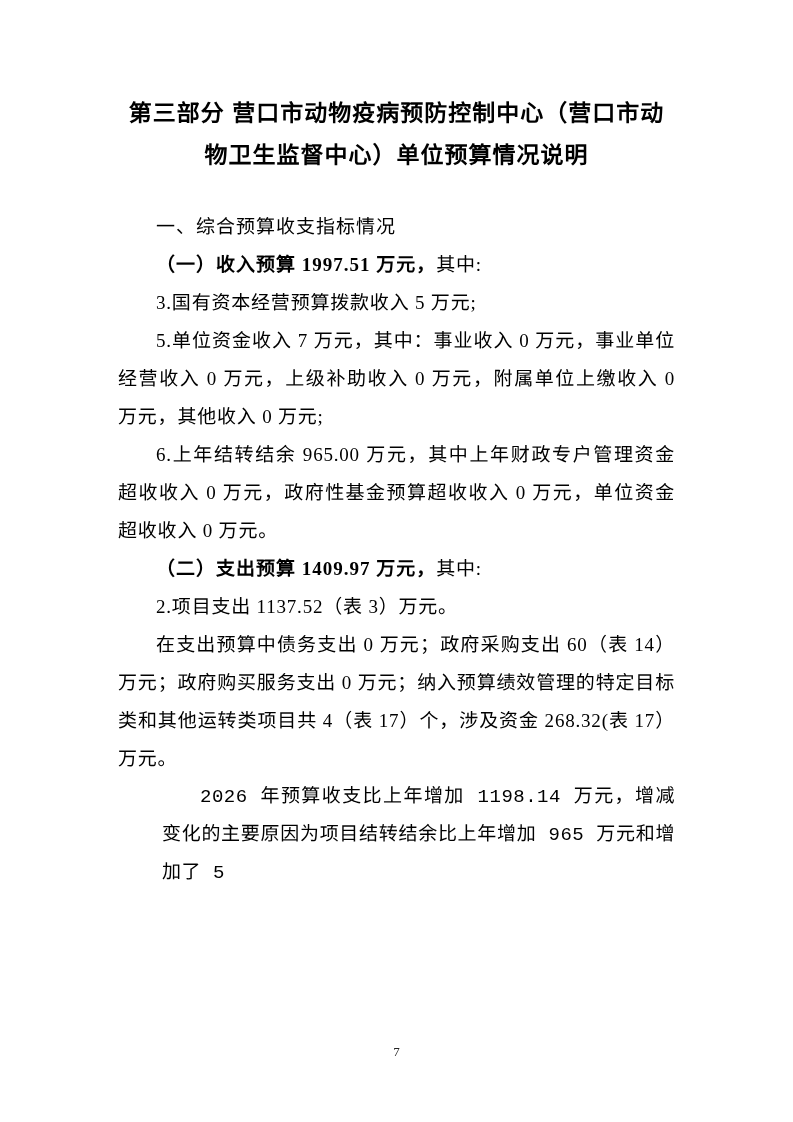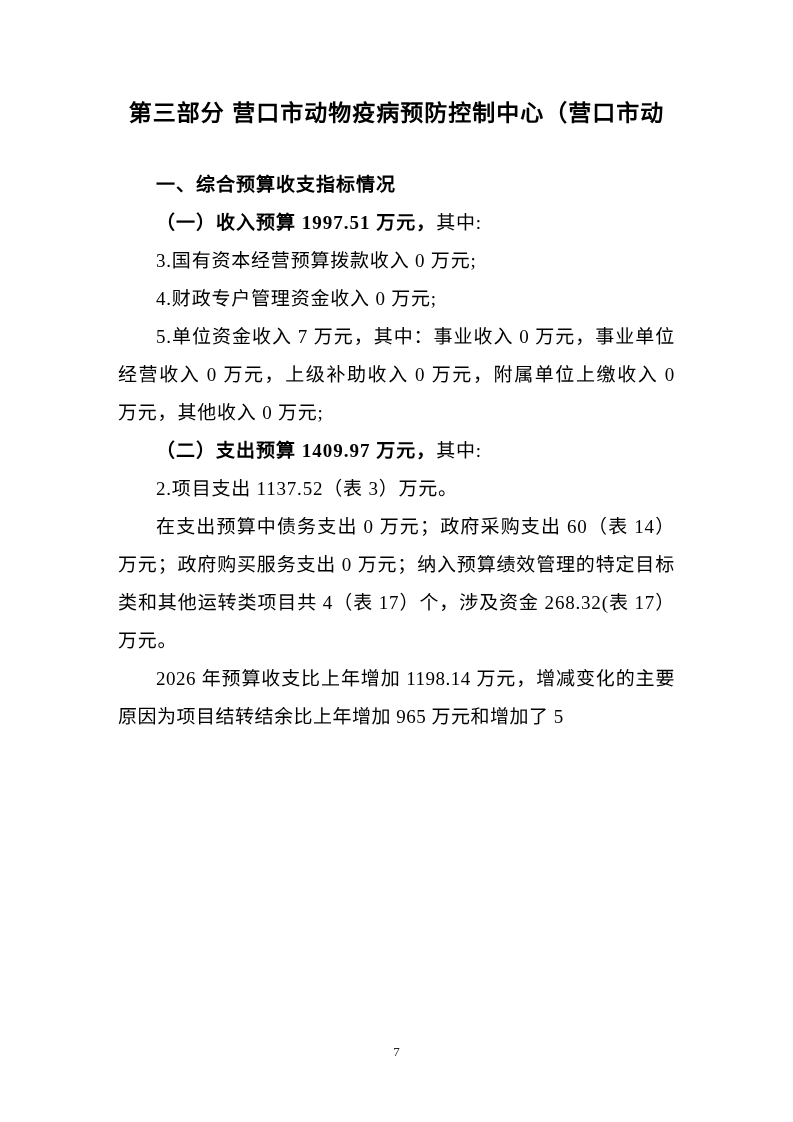--- a/index.html
+++ b/index.html
@@ -35,60 +35,62 @@
     margin: 0;
     font-size: 19px;
     line-height: 38px;
     text-align: justify;
     text-indent: 2em;
     letter-spacing: 0.8px;
     word-break: break-all;
   }
   p.section-heading {
     font-family: "Liberation Sans", sans-serif;
-    font-weight: 700;
+    font-weight: 400;
     letter-spacing: 1px;
   }
   p.lead-para b {
     font-weight: 700;
     letter-spacing: 1px;
   }
   p.sans-para {
-    font-family: Liberation Serif, serif;
+    font-family: Liberation Mono, monospace;
     letter-spacing: 0.5px;
+    margin-left: 44px;
   }
   .page-number {
     position: absolute;
     left: 0;
     right: 0;
     bottom: 62px;
     text-align: center;
     font-size: 13px;
     color: #222222;
     font-family: "Liberation Serif", serif;
   }
 </style>
 </head>
 <body>
 
 <div class="page">
 
   <h1 class="doc-title">
     <span class="title-line">第三部分 营口市动物疫病预防控制中心（营口市动</span>
+    <span class="title-line">物卫生监督中心）单位预算情况说明</span>
   </h1>
 
   <div class="body-text">
 
     <p class="section-heading">一、综合预算收支指标情况</p>
 
     <p class="lead-para"><b>（一）收入预算 1997.51 万元，</b><span>其中:</span></p>
 
-    <p>3.国有资本经营预算拨款收入 0 万元;</p>
-    <p>4.财政专户管理资金收入 0 万元;</p>
+    <p>3.国有资本经营预算拨款收入 5 万元;</p>
     <p>5.单位资金收入 7 万元，其中：事业收入 0 万元，事业单位经营收入 0 万元，上级补助收入 0 万元，附属单位上缴收入 0 万元，其他收入 0 万元;</p>
+    <p>6.上年结转结余 965.00 万元，其中上年财政专户管理资金超收收入 0 万元，政府性基金预算超收收入 0 万元，单位资金超收收入 0 万元。</p>
 
     <p class="lead-para"><b>（二）支出预算 1409.97 万元，</b><span>其中:</span></p>
 
     <p>2.项目支出 1137.52（表 3）万元。</p>
 
     <p>在支出预算中债务支出 0 万元；政府采购支出 60（表 14）万元；政府购买服务支出 0 万元；纳入预算绩效管理的特定目标类和其他运转类项目共 4（表 17）个，涉及资金 268.32(表 17）万元。</p>
 
     <p class="sans-para">2026 年预算收支比上年增加 1198.14 万元，增减变化的主要原因为项目结转结余比上年增加 965 万元和增加了 5</p>
 
   </div>

